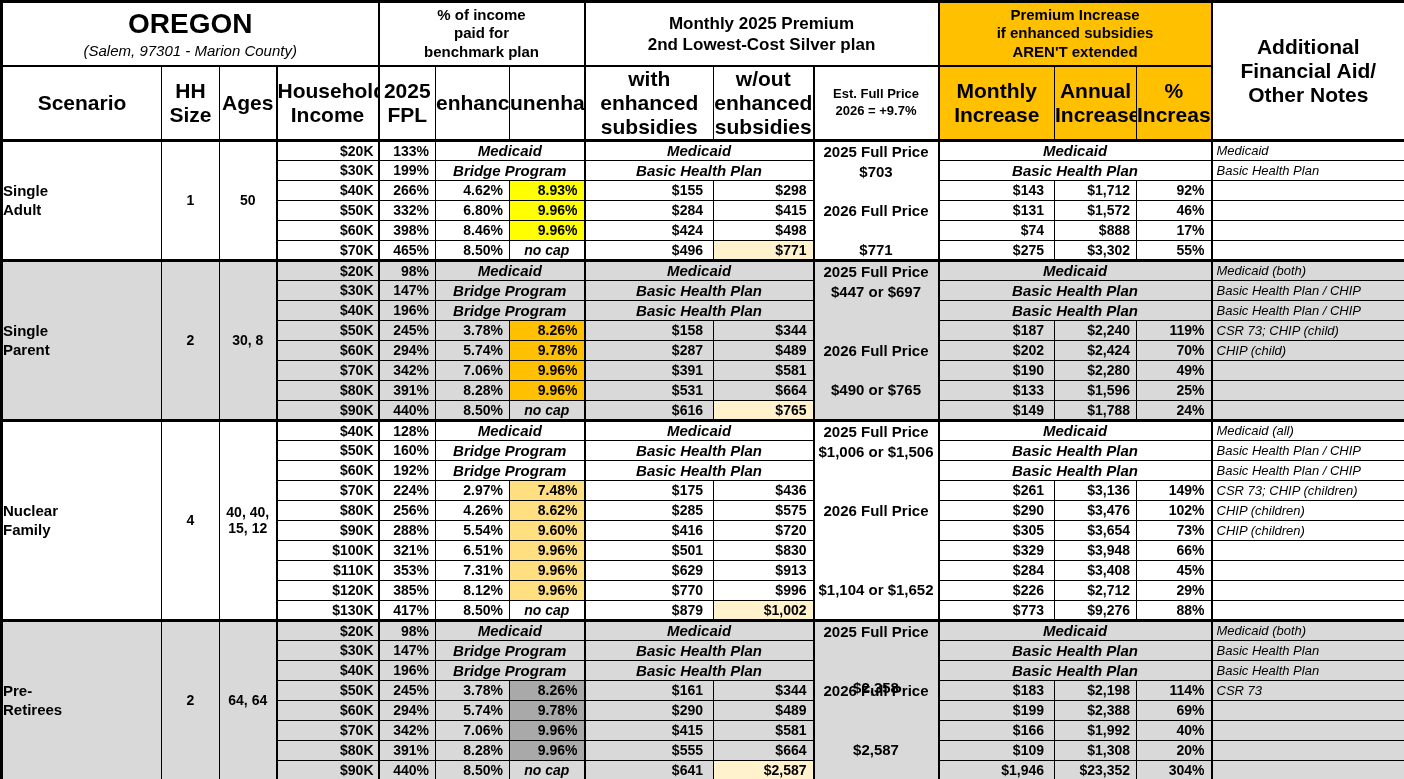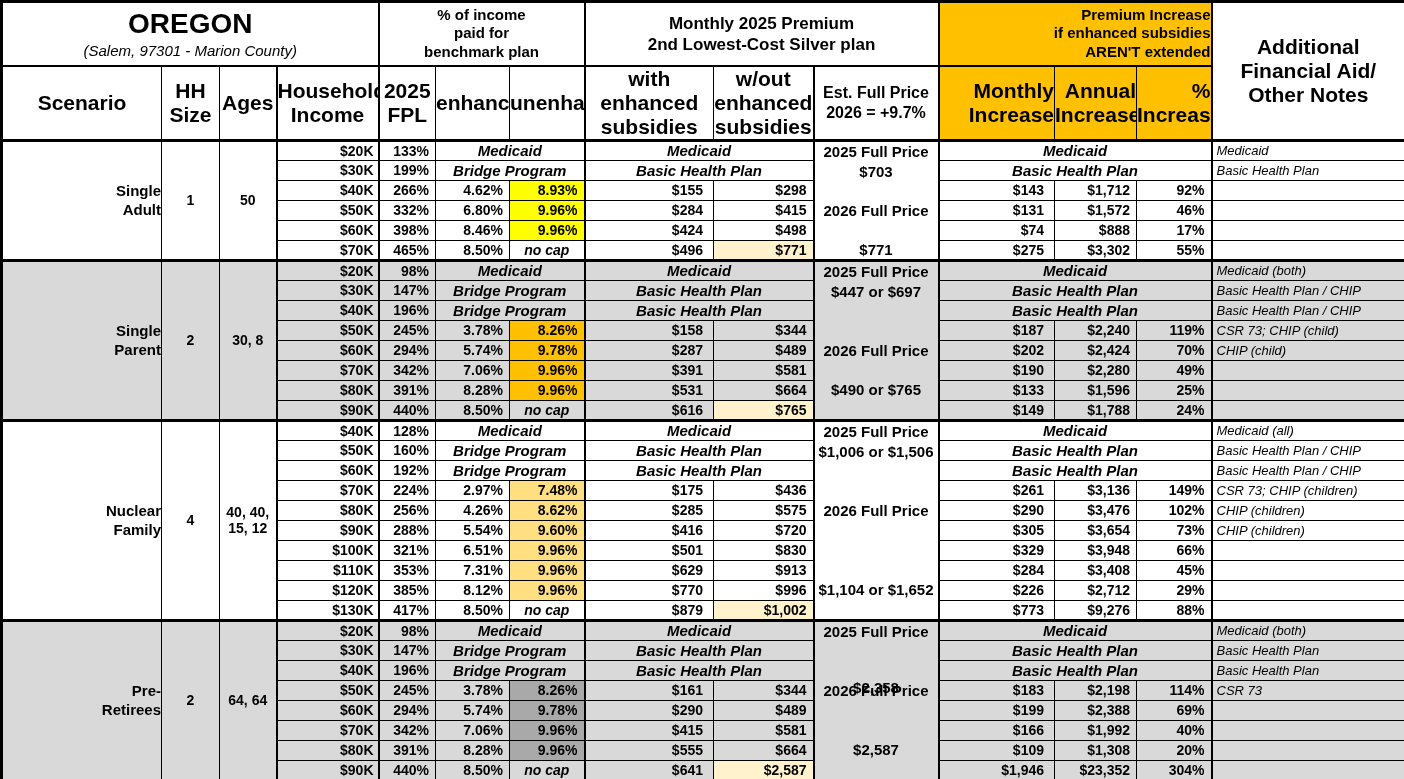--- a/index.html
+++ b/index.html
@@ -8,33 +8,33 @@
   table{border-collapse:collapse;table-layout:fixed;width:1404px;height:779px;border:3px solid #000;}
   th,td{border:1px solid #000;padding:0;overflow:hidden;vertical-align:middle;color:#000;}
   thead th{font-weight:bold;text-align:center;background:#fff;}
   thead tr.h1 th{border-bottom-width:2px;}
   thead tr.h2 th{border-bottom:3px solid #000;}
   .pre{white-space:pre-line;}
   .title-big{font-size:28px;font-weight:bold;line-height:1.1;}
   .title-sub{font-size:15px;font-style:italic;font-weight:normal;margin-top:2px;}
   .gh{font-size:15px;line-height:1.25;}
   .ch{font-size:21px;line-height:1.15;}
-  .ch-sm{font-size:16px;line-height:1.25;}
-  .orange{background:#FFC000 !important;text-align:right;}
+  .ch-sm{font-size:13px;line-height:1.25;}
+  .orange{background:#FFC000 !important;}
   tbody td{font-size:14px;font-weight:bold;height:20px;}
   tbody tr.section-start td{border-top:3px solid #000;}
   .bL2{border-left-width:2px !important;}
   .center{text-align:center;}
   .num{text-align:right;padding-right:6px;}
   .pad10{padding-right:10px;}
   .pad4{padding-right:4px;}
   .prog{text-align:center;font-style:italic;font-size:15px;}
   .nocap{text-align:center;font-style:italic;}
   .note{font-size:13px;font-weight:normal;font-style:italic;text-align:left;padding-left:4px;white-space:nowrap;}
-  .scenario-cell{text-align:right;font-size:15px;line-height:1.3;}
+  .scenario-cell{text-align:left;font-size:15px;line-height:1.3;}
   .est{position:relative;}
   .est-item{position:absolute;left:0;right:0;display:flex;align-items:center;justify-content:center;font-weight:bold;font-size:15px;}
   .est-small{font-size:15px;}
 </style>
 </head>
 <body>
 
 <table>
   <colgroup>
     <col style="width:160px">

